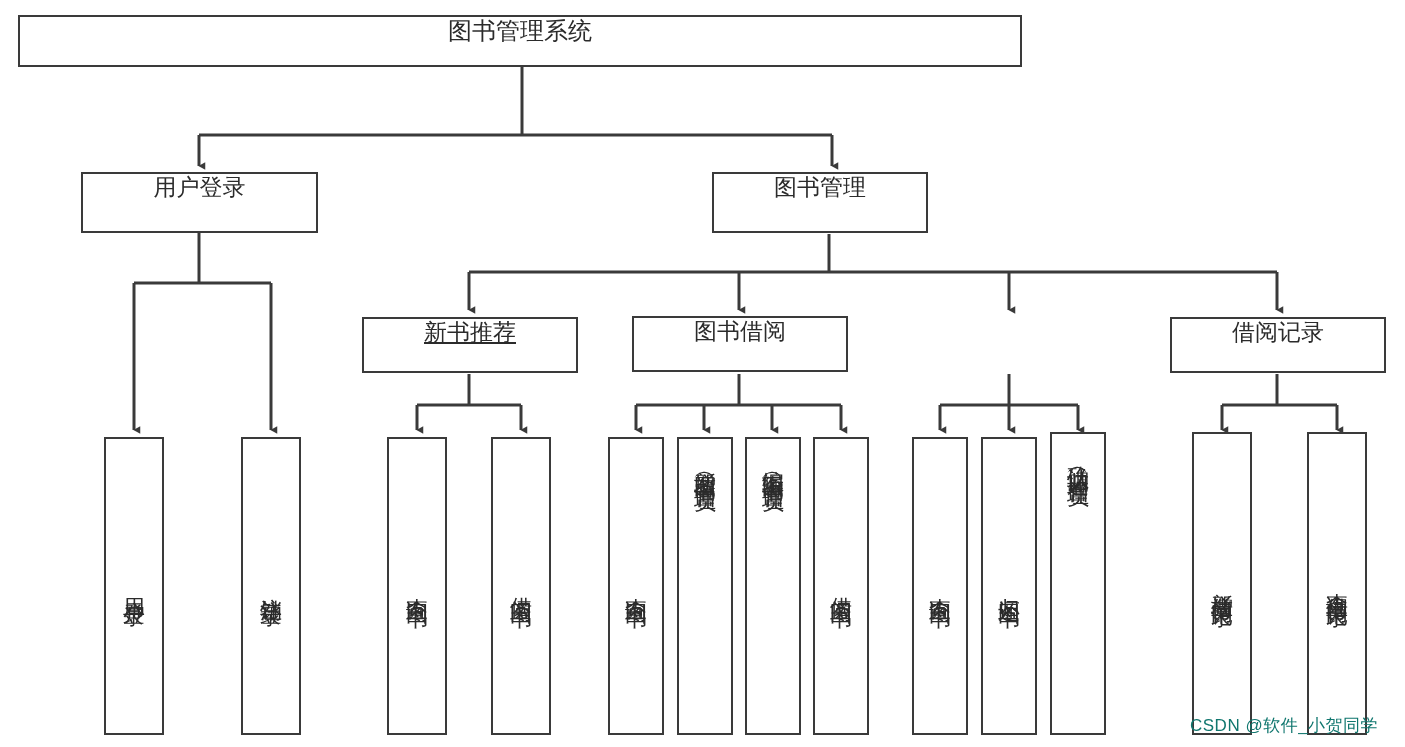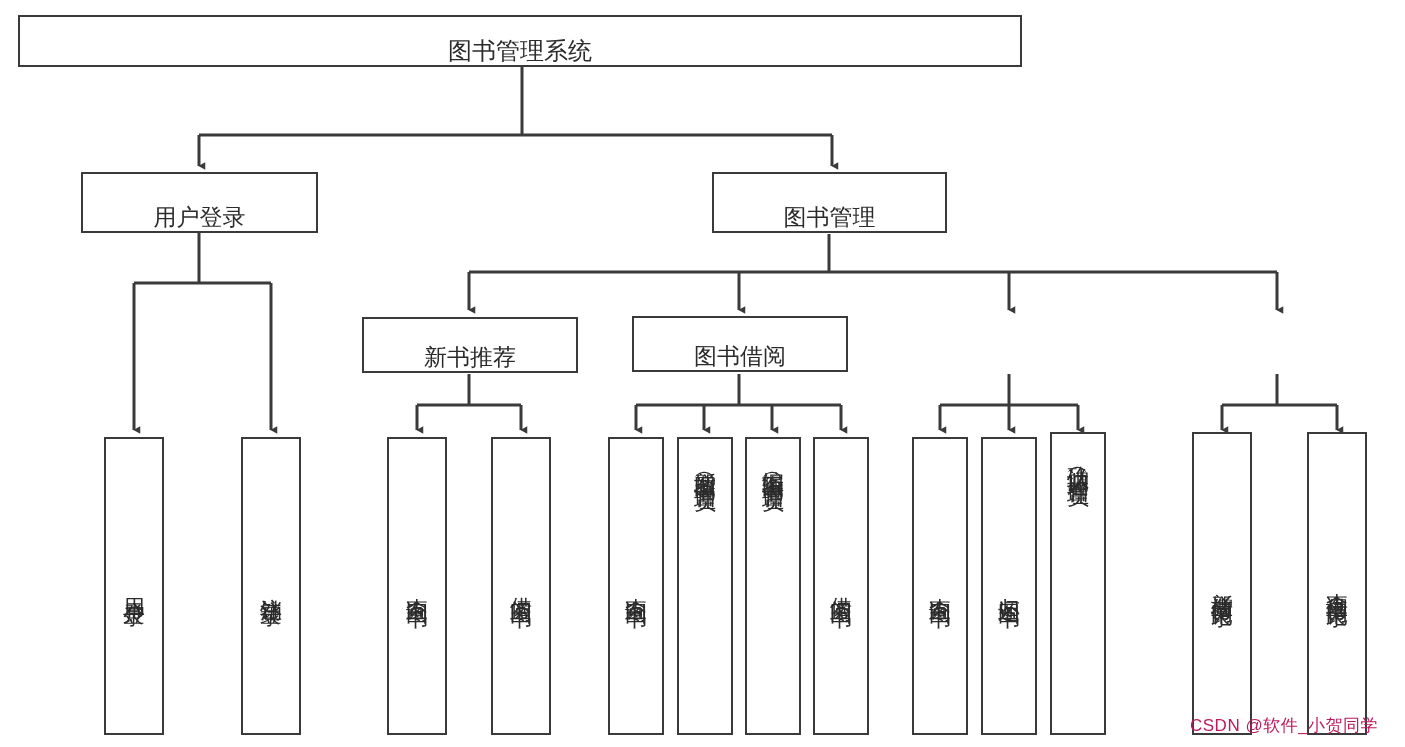--- a/index.html
+++ b/index.html
@@ -25,21 +25,21 @@
     width: 1405px;
     height: 747px;
     pointer-events: none;
   }
   .node {
     position: absolute;
     box-sizing: border-box;
     background: #ffffff;
     border: 2px solid #3a3a3a;
     display: flex;
-    align-items: flex-end;
+    align-items: flex-start;
     justify-content: center;
     color: #2b2b2b;
   }
   .node .label {
     display: block;
     text-align: center;
     line-height: 1.18;
   }
   
   .node.horiz .label {
@@ -65,21 +65,21 @@
   }
   .node.vert.center-text {
     align-items: center;
     padding-top: 0;
   }
   #watermark {
     position: absolute;
     left: 1190px;
     top: 714px;
     font-size: 17px;
-    color: #be185d;
+    color: #0f766e;
     white-space: nowrap;
     letter-spacing: 0.5px;
   }
 </style>
 </head>
 <body>
 
 <div id="diagram-root">
 
   <svg id="edge-layer" viewBox="0 0 1405 747" width="1405" height="747" xmlns="http://www.w3.org/2000/svg">
@@ -133,33 +133,36 @@
   </svg>
 
   <div class="node horiz" id="node-root" style="left:18px; top:15px; width:1004px; height:52px;">
     <span class="label">图书管理系统</span>
   </div>
 
   <div class="node horiz" id="node-user-login" style="left:81px; top:172px; width:237px; height:61px;">
     <span class="label">用户登录</span>
   </div>
 
-  <div class="node horiz" id="node-book-manage" style="left:712px; top:172px; width:235px; height:61px;">
+  <div class="node horiz" id="node-book-manage" style="left:712px; top:172px; width:216px; height:61px;">
     <span class="label">图书管理</span>
   </div>
 
-  <div class="node horiz" id="node-new-book-recommend" style="left:362px; top:317px; width:216px; height:56px;">
+  <div class="node horiz" id="node-new-book-recommend" style="left:362px; top:317px; width:216px; height:56px;text-decoration:underline;">
     <span class="label">新书推荐</span>
   </div>
 
   <div class="node horiz" id="node-book-borrow" style="left:632px; top:316px; width:216px; height:56px;">
     <span class="label">图书借阅</span>
   </div>
 
 
+  <div class="node horiz" id="node-borrow-record" style="left:1170px; top:317px; width:216px; height:56px;">
+    <span class="label">借阅记录</span>
+  </div>
 
   <div class="node vert center-text" id="leaf-user-login" style="left:104px; top:437px; width:60px; height:298px;">
     <span class="label">用户登录</span>
   </div>
 
   <div class="node vert center-text" id="leaf-logout-login" style="left:241px; top:437px; width:60px; height:298px;">
     <span class="label">注销登录</span>
   </div>
 
   <div class="node vert center-text" id="leaf-query-book-1" style="left:387px; top:437px; width:60px; height:298px;">

